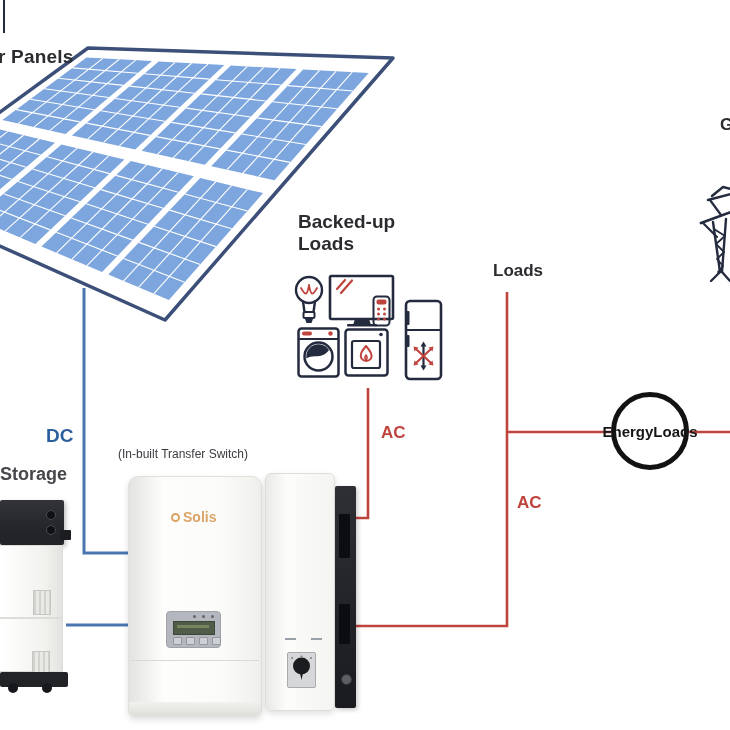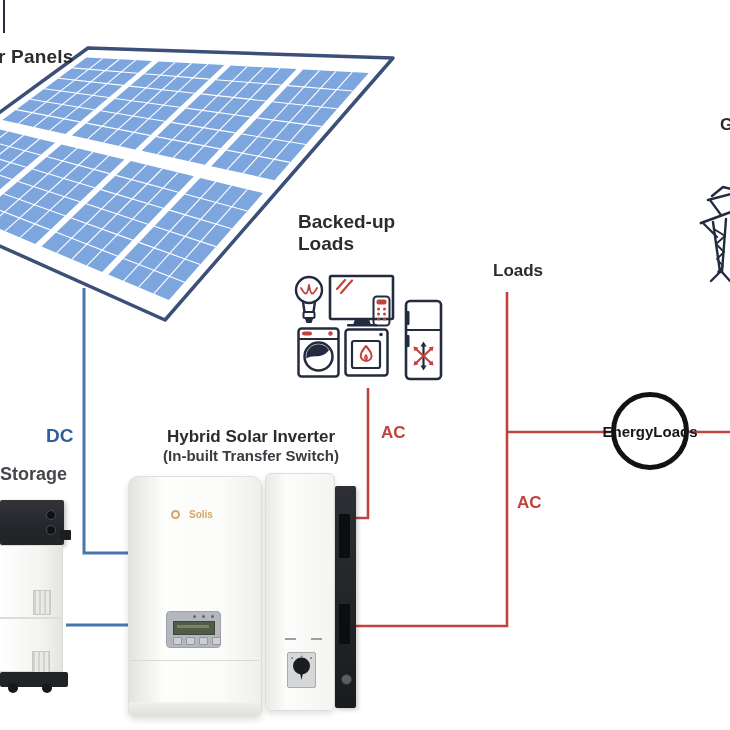--- a/index.html
+++ b/index.html
@@ -21,21 +21,21 @@
   
   .lbl{position:absolute;color:var(--dark);font-weight:bold;white-space:nowrap;}
   .lbl-panels{left:-2px;top:46px;font-size:19px;letter-spacing:.2px;}
   .lbl-backup{left:298px;top:211px;font-size:19px;line-height:22px;}
   .lbl-loads{left:493px;top:261px;font-size:17px;}
   .lbl-dc{left:46px;top:393px;font-size:19px;color:var(--bluetext);margin-top:32px;}
   .lbl-ac1{left:381px;top:423px;font-size:17px;color:var(--red);}
   .lbl-ac2{left:517px;top:493px;font-size:17px;color:var(--red);}
   .lbl-storage{left:0px;top:464px;font-size:18px;color:#46474c;text-align:right;}
   .lbl-inv{left:128px;top:427px;width:246px;text-align:center;font-size:17px;}
-  .lbl-inv-sub{left:118px;top:447px;width:266px;text-align:center;font-size:15px;font-weight:700;color:#3a3b40;}
+  .lbl-inv-sub{left:118px;top:447px;width:266px;font-size:12px;font-weight:400;color:#3a3b40;}
   .lbl-grid{left:720px;top:115px;font-size:17px;}
 
   
   .meter{position:absolute;left:611px;top:392px;width:68px;height:68px;background:#fff;
          border:5px solid var(--ring);border-radius:50%;display:flex;flex-direction:row;
          align-items:center;justify-content:center;font-weight:bold;font-size:15px;
          line-height:17px;color:#161616;z-index:6;}
 
   
   .battery{position:absolute;left:0px;top:500px;width:74px;height:200px;z-index:5;}
@@ -53,22 +53,22 @@
   .bat-wheel{position:absolute;width:10px;height:10px;border-radius:50%;background:#17181b;top:183px;}
 
   
   .inv-main{position:absolute;left:128px;top:476px;width:134px;height:241px;z-index:5;
             background:linear-gradient(90deg,#e3e3e0,#fdfdfc 26%,#fbfbf9 70%,#efefec);
             border-radius:10px 10px 6px 6px;border:1px solid #e0e0dc;box-sizing:border-box;
             box-shadow:0 3px 6px rgba(0,0,0,.12);}
   .inv-seam{position:absolute;left:2px;right:2px;top:183px;height:1px;background:#d9d9d5;}
   .inv-bottom{position:absolute;left:0;right:0;bottom:0;height:14px;
               background:linear-gradient(180deg,#f1f1ee,#dededa);border-radius:0 0 6px 6px;}
-  .brand{position:absolute;left:42px;top:32px;display:flex;align-items:center;gap:9px;
-         color:var(--orange);font-size:10px;font-weight:bold;opacity:.9;}
+  .brand{position:absolute;left:42px;top:32px;display:flex;align-items:center;gap:3px;
+         color:var(--orange);font-size:14px;font-weight:bold;opacity:.9;}
   .brand-ring{width:9px;height:9px;border:2px solid var(--orange);border-radius:50%;box-sizing:border-box;}
   .lcd{position:absolute;left:37px;top:134px;width:53px;height:35px;background:#b4b8be;
        border-radius:4px;border:1px solid #9fa3a9;}
   .lcd-leds{position:absolute;left:26px;top:3px;display:flex;gap:6px;}
   .lcd-led{width:3px;height:3px;border-radius:50%;background:#63666c;}
   .lcd-screen{position:absolute;left:6px;top:9px;width:40px;height:12px;background:#505c48;
               border:1px solid #3e4838;}
   .lcd-screenline{position:absolute;left:3px;top:3px;width:32px;height:3px;background:#76855f;}
   .lcd-keys{position:absolute;left:6px;top:25px;display:flex;gap:4px;}
   .lcd-key{width:7px;height:6px;background:#cdd0d4;border:1px solid #94979d;border-radius:1px;}
@@ -320,17 +320,16 @@
   <div class="lbl lbl-panels">r Panels</div>
   <div class="lbl lbl-backup">
     <div>Backed-up</div>
     <div>Loads</div>
   </div>
   <div class="lbl lbl-loads">Loads</div>
   <div class="lbl lbl-dc">DC</div>
   <div class="lbl lbl-ac1">AC</div>
   <div class="lbl lbl-ac2">AC</div>
   <div class="lbl lbl-storage">Storage</div>
-  <div class="lbl lbl-inv">Hybrid Solar Inverter</div>
   <div class="lbl lbl-inv-sub">(In-built Transfer Switch)</div>
   <div class="lbl lbl-grid">G</div>
 
 </div>
 
 </body></html>

